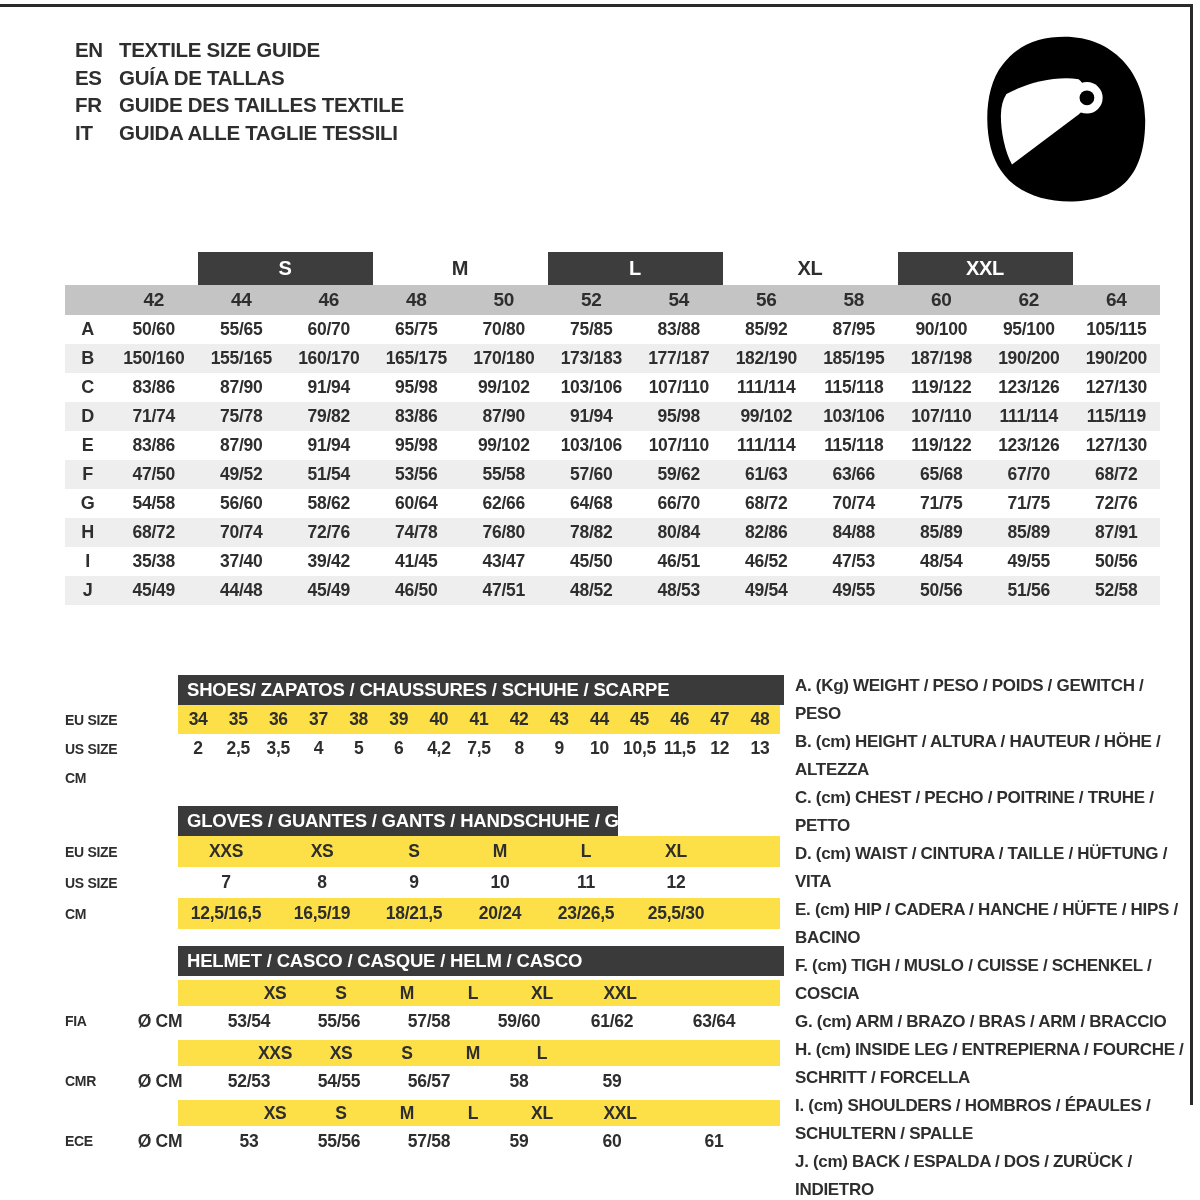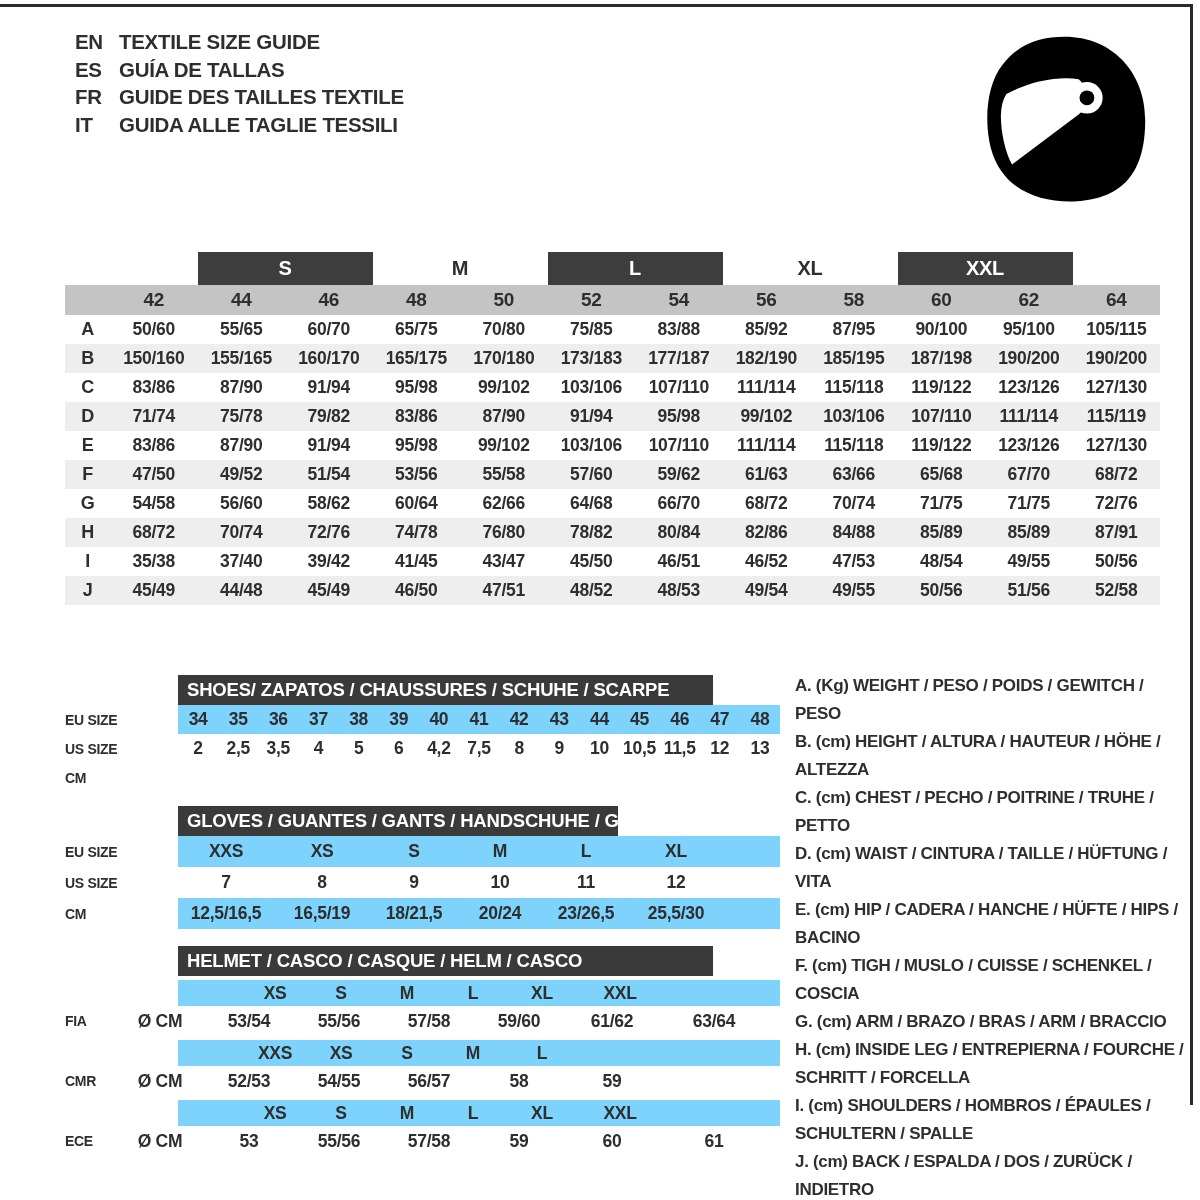--- a/index.html
+++ b/index.html
@@ -7,21 +7,21 @@
     width:1200px;height:1200px;background:#ffffff;
     font-family:"Liberation Sans", sans-serif;
     font-weight:bold;color:#2e2e2e;letter-spacing:-0.3px;
     position:relative;overflow:hidden;
   }
   .canvas{position:absolute;inset:0;}
   .top-border{position:absolute;left:0;top:4px;width:1193px;height:3px;background:#2a2a2a;}
   .right-border{position:absolute;left:1190px;top:5px;width:3px;height:1100px;background:#2a2a2a;}
 
   
-  .lang-block{position:absolute;left:75px;top:28px;}
+  .lang-block{position:absolute;left:75px;top:36px;}
   .lang-row{display:flex;line-height:27.5px;font-size:20.5px;}
   .lang-code{width:44px;}
   .lang-title{white-space:nowrap;}
 
   
   .helmet-icon{position:absolute;left:975px;top:25px;width:185px;height:190px;}
   .helmet-icon svg{width:100%;height:100%;}
 
   
   .main-table{position:absolute;left:65px;top:252px;width:1095px;}
@@ -34,26 +34,26 @@
   .m-row{height:29px;font-size:17.5px;}
   .m-row.stripe{background:#eeeeee;}
   .c{text-align:center;}
   .row-label{text-align:center;font-size:18px;}
 
   
   .sub{position:absolute;left:65px;width:715px;}
   .bar{height:30px;background:#3a3a3a;color:#ffffff;display:flex;align-items:center;
        padding-left:9px;font-size:18.5px;margin-left:113px;box-sizing:border-box;
        white-space:nowrap;letter-spacing:-0.2px;}
-  .bar-full{width:535px;}
+  .bar-full{width:606px;}
   .bar-gloves{width:440px;}
   .srow{display:flex;}
   .gutter{width:113px;display:flex;align-items:center;font-size:14px;}
   .cells{flex:1;display:grid;align-items:center;text-align:center;font-size:17.5px;}
-  .cells.stripe{background:#7dd3fc;}
+  .cells.stripe{background:#fde047;}
   .shoes-grid{grid-template-columns:repeat(15,1fr);}
   .gloves-grid{grid-template-columns:96px 96px 88px 84px 88px 92px 1fr;}
   .helmet-grid{grid-template-columns:64px 66px 66px 66px 66px 72px 84px 1fr;}
   .h29{height:29px;}
   .h30{height:30px;gap:24px;}
   .h31{height:31px;}
   .band26{height:26px;margin-top:4px;}
   .unit-cell{text-align:center;}
 
   .shoes-table{top:675px;}

